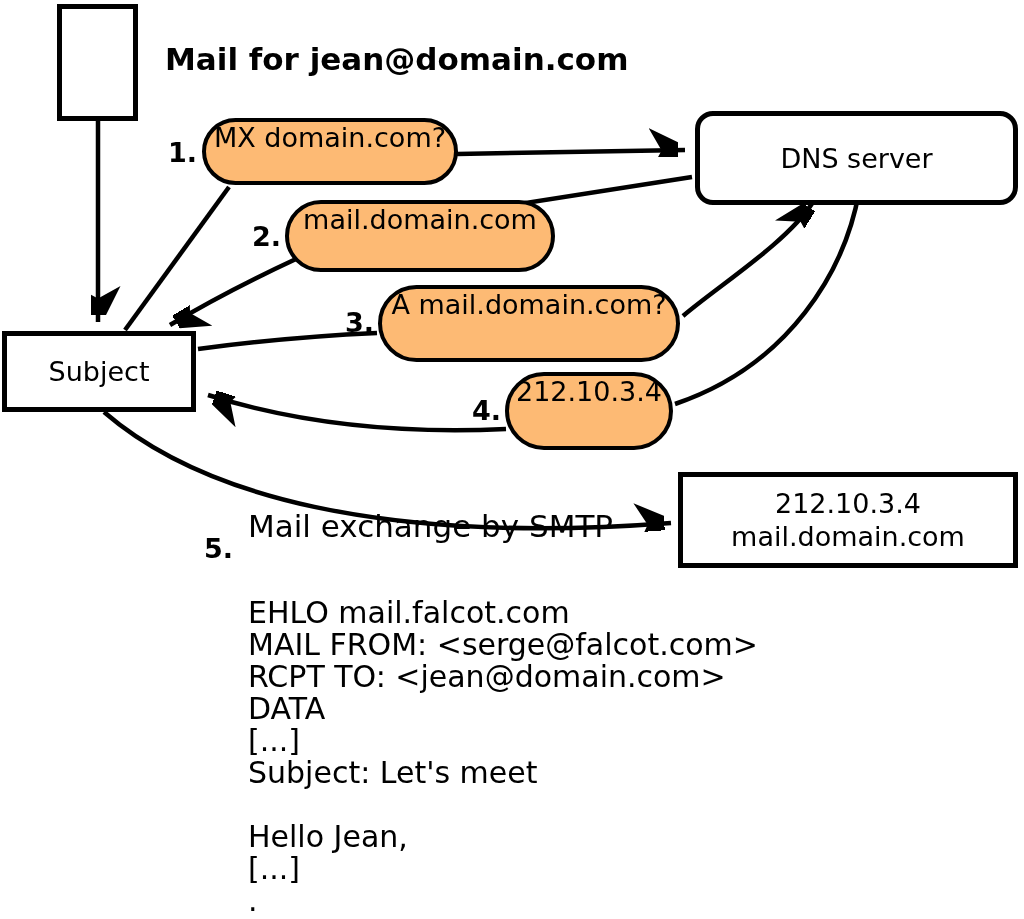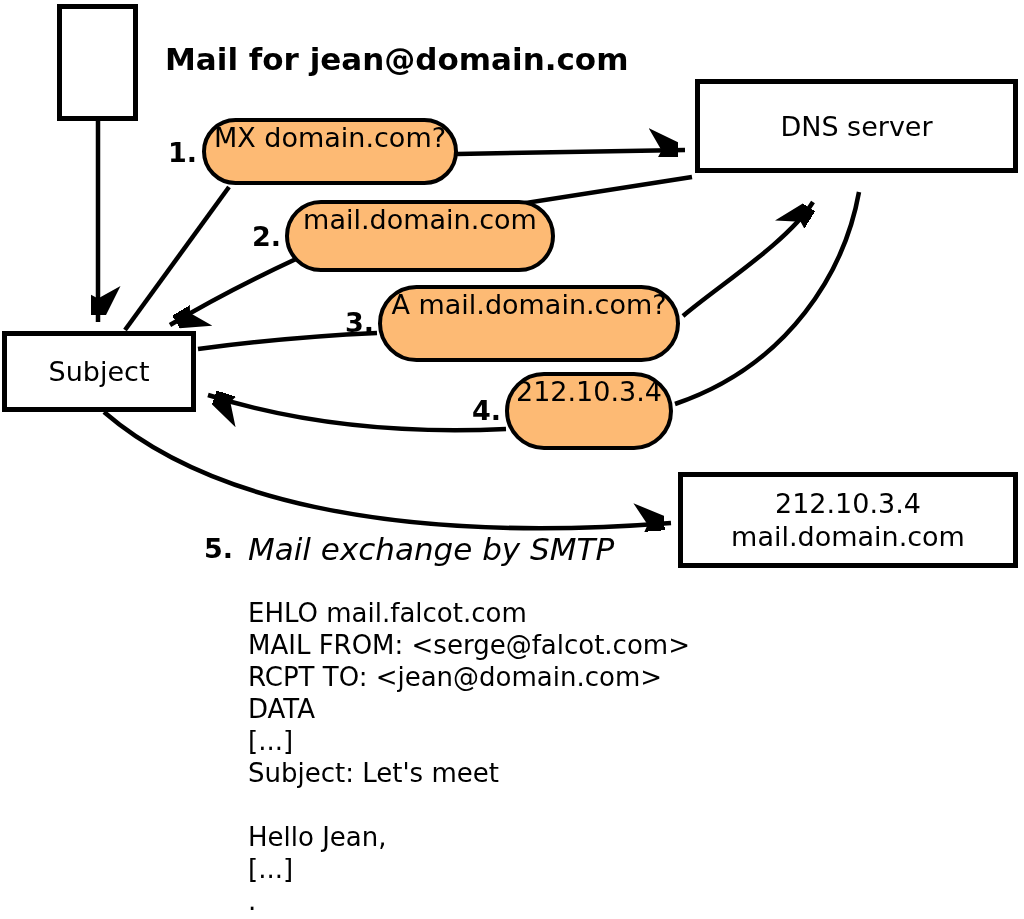--- a/index.html
+++ b/index.html
@@ -52,21 +52,21 @@
     position: absolute;
     font-size: 31px;
     line-height: 32px;
     white-space: nowrap;
   }
   #diagram-title { font-weight: bold; }
   #smtp-session {
     position: absolute;
     left: 248px;
     top: 597px;
-    font-size: 26px;
+    font-size: 30px;
     line-height: 32px;
     white-space: pre;
   }
   .mailbox-lines { display: flex; flex-direction: column; }
 </style>
 </head>
 <body>
 
 <div id="canvas">
 
@@ -111,33 +111,33 @@
 
   <div class="stepnum" style="left:451px; top:395px;">4.</div>
   <div class="pill" style="left:505px; top:372px; width:168px; height:78px;">
     <span>212.10.3.4</span>
   </div>
 
   <div class="node" style="left:2px; top:331px; width:194px; height:81px;">
     <span>Subject</span>
   </div>
 
-  <div class="node" style="left:695px; top:79px; width:323px; height:94px;">
+  <div class="node" style="left:695px; top:111px; width:323px; height:94px;border-radius:18px;">
     <span>DNS server</span>
   </div>
 
   <div class="node" style="left:678px; top:472px; width:340px; height:96px;">
     <span class="mailbox-lines">
       <span>212.10.3.4</span>
       <span>mail.domain.com</span>
     </span>
   </div>
 
   <div class="stepnum" style="left:183px; top:533px;">5.</div>
-  <div class="label" style="left:248px; top:533px;font-style:italic;">Mail exchange by SMTP</div>
+  <div class="label" style="left:248px; top:510px;">Mail exchange by SMTP</div>
 
   <div id="smtp-session">EHLO mail.falcot.com
 MAIL FROM: &lt;serge@falcot.com&gt;
 RCPT TO: &lt;jean@domain.com&gt;
 DATA
 [...]
 Subject: Let's meet
 
 Hello Jean,
 [...]

